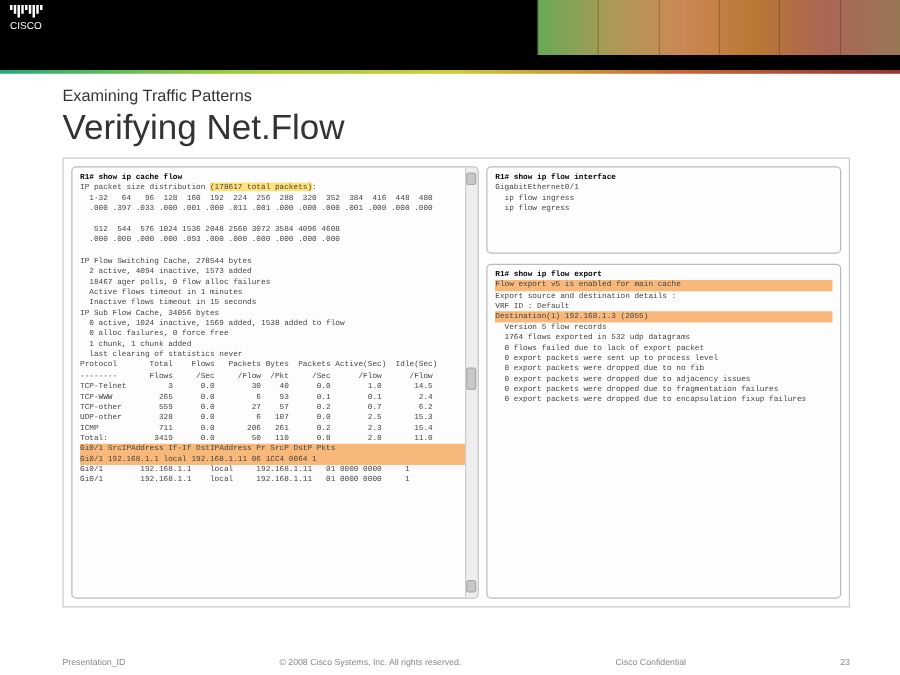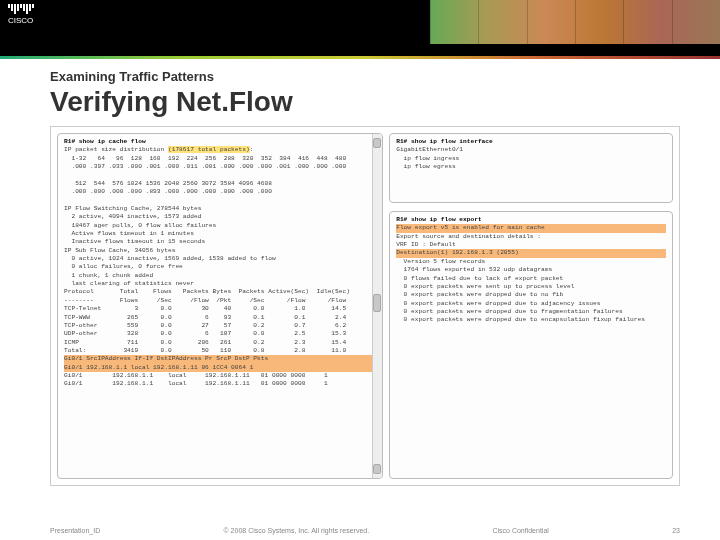--- a/index.html
+++ b/index.html
@@ -5,22 +5,22 @@
   * { margin: 0; padding: 0; box-sizing: border-box; }
   body { width: 720px; height: 540px; font-family: Arial, sans-serif; background: #fff; position: relative; overflow: hidden; }
   .topbar { height: 56px; background: #000; display: flex; justify-content: space-between; align-items: flex-start; }
   .logo { color: #fff; font-size: 8px; padding: 4px 8px; display: flex; flex-direction: column; align-items: flex-start; }
   .logo-bars { display: flex; gap: 1px; margin-bottom: 2px; }
   .logo-bars span { width: 2px; background: #fff; display: inline-block; }
   .people { height: 44px; width: 290px; background: linear-gradient(90deg,#6a5,#a95,#c85,#b73,#a65,#975); display:flex; }
   .people div { flex:1; border-left:1px solid rgba(0,0,0,.2); }
   .grad { height: 3px; background: linear-gradient(90deg,#2a7,#9c3,#cc3,#c63,#933); }
   .slide { padding: 10px 40px 0 50px; }
-  .pre { font-size: 13px; font-weight: bold; color: #333; margin-bottom: 2px; }
-  .title { font-size: 28px; font-weight: bold; color: #333; margin-bottom: 8px; }
+  .pre { font-size: 13px; font-weight: normal; color: #333; margin-bottom: 2px; }
+  .title { font-size: 28px; font-weight: normal; color: #333; margin-bottom: 8px; }
   .content { display: flex; gap: 6px; border: 1px solid #ccc; padding: 6px; height: 360px; }
   .pane { border: 1px solid #bbb; border-radius: 4px; background: #fdfdfd; padding: 4px 6px; font-family: "Courier New", monospace; font-size: 6.2px; line-height: 1.35; color: #444; overflow: hidden; position: relative; }
   .left  { flex: 1.1; }
   .rightcol { flex: 1; display: flex; flex-direction: column; gap: 8px; }
   .right1 { height: 70px; }
   .right2 { flex: 1; }
   .hl-y { background: #ffe27a; }
   .hl-o { background: #f8b879; display:block; }
   .cmd { font-weight: bold; color: #000; }
   .scrollbar { position:absolute; right:0; top:0; bottom:0; width:10px; background:#eee; border-left:1px solid #ccc;}

